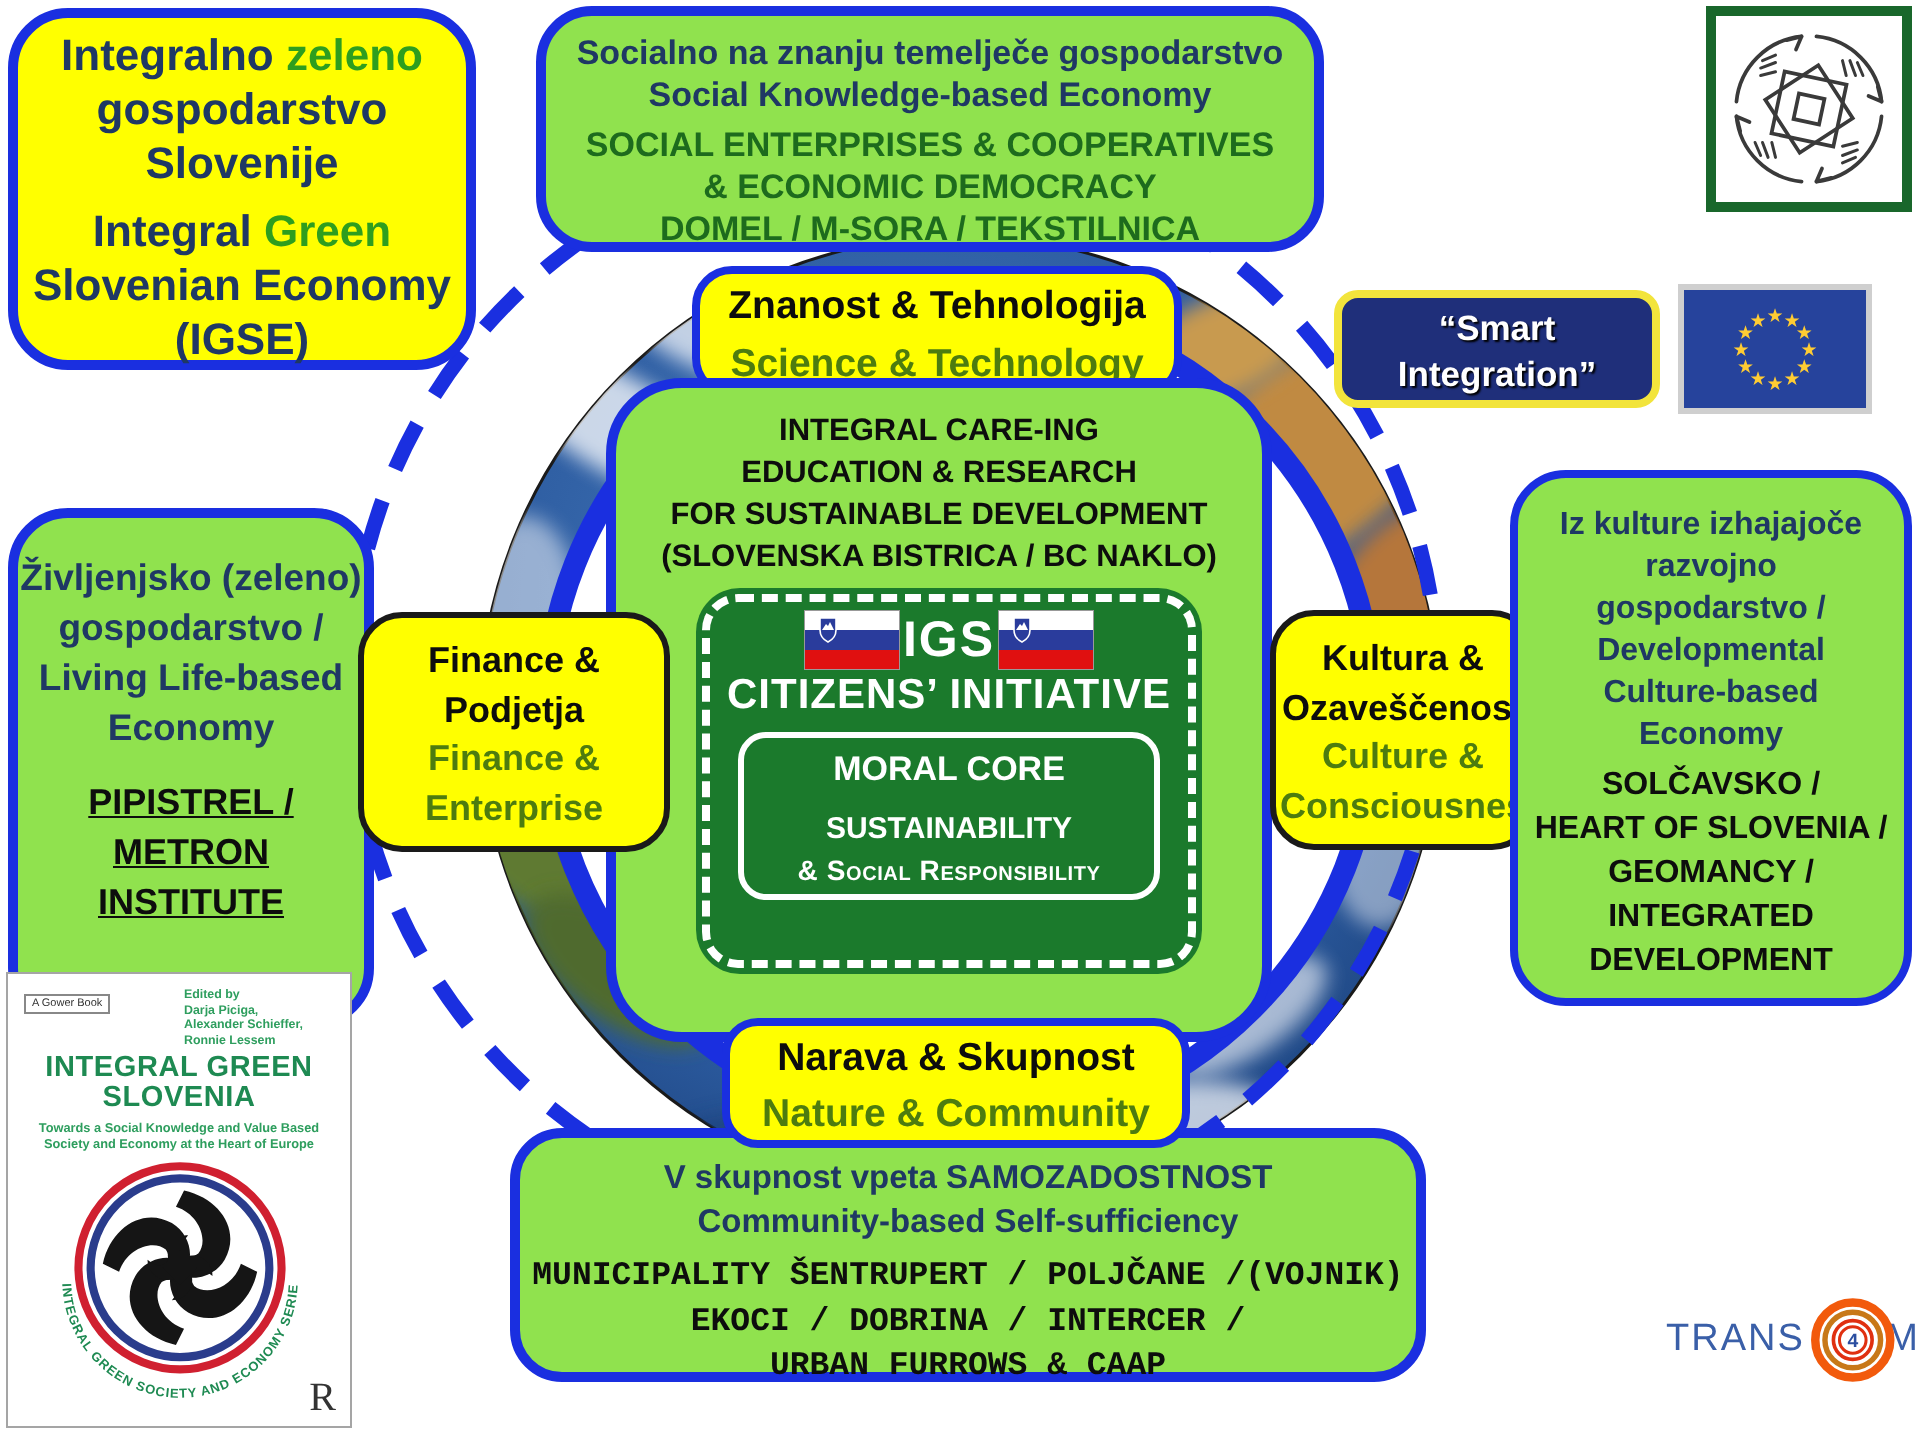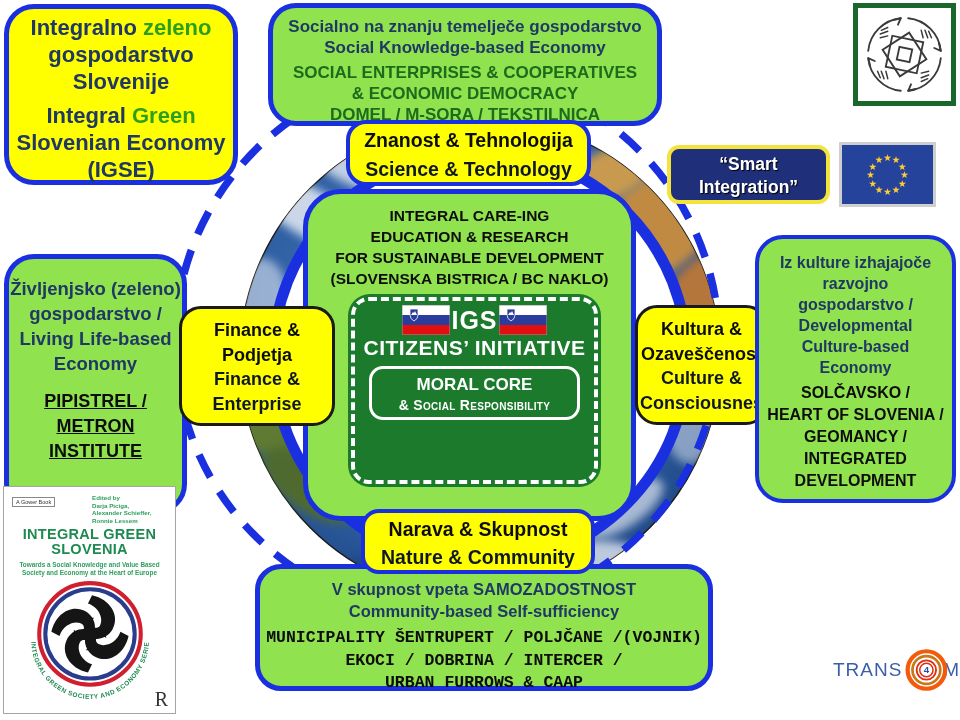--- a/index.html
+++ b/index.html
@@ -7,32 +7,32 @@
     position:relative;width:960px;height:720px;background:#ffffff;overflow:hidden;
     font-family:"Liberation Sans","DejaVu Sans",sans-serif;font-weight:bold;color:#111;
   }
   .bg{position:absolute;left:0;top:0;z-index:1;}
   .box{position:absolute;text-align:center;box-sizing:border-box;z-index:10;}
   .yellow{background:#FFFF00;border:5px solid #1A2FE0;}
   .greenbox{background:#90E24E;border:5px solid #1A2FE0;}
   .navy{color:#1F3864;}
   .grn{color:#2E9E1E;}
   .dgrn{color:#1D6B1D;}
-  .gray{color:#0f172a;}
+  .gray{color:#4d7c0f;}
   .blk{color:#0d0d0d;}
 
   #igse{left:4px;top:4px;width:234px;height:181px;border-radius:30px;font-size:22px;line-height:27px;padding-top:5px;}
   #igse .gap{height:7px;}
 
   #social{left:268px;top:3px;width:394px;height:123px;border-radius:28px;font-size:17px;line-height:21px;padding-top:8px;}
   #social .gap{height:4px;}
 
   #hands{left:853px;top:3px;width:103px;height:103px;background:#fff;border:5px solid #19672B;z-index:10;}
 
-  #science{left:346px;top:120px;width:245px;height:66px;border-radius:20px;border-width:4px;font-size:19.5px;line-height:29px;padding-top:2px;}
+  #science{left:346px;top:133px;width:245px;height:66px;border-radius:20px;border-width:4px;font-size:19.5px;line-height:29px;padding-top:2px;}
 
   #smart{left:667px;top:145px;width:163px;height:59px;border-radius:12px;background:#1F2F7A;
          border:4px solid #F2E43C;color:#fff;font-size:17.5px;line-height:23px;padding-top:4px;
          text-shadow:1px 1px 1px #000;}
 
   #eu{left:839px;top:142px;width:97px;height:65px;background:#26439C;border:3px solid #CFCFCF;}
 
   #core{left:303px;top:189px;width:333px;height:332px;border-radius:38px;font-size:15.5px;line-height:21px;padding-top:11px;color:#0d0d0d;}
   #coreInner{position:absolute;left:40px;top:100px;width:253px;height:193px;background:#1B7A2C;border-radius:22px;color:#fff;}
   #coreInner .dashline{position:absolute;inset:3px;border:4px dashed #ffffff;border-radius:18px;pointer-events:none;}
@@ -208,20 +208,21 @@
           <g transform="translate(12,8)">
               <path d="M-4,-4 L4,-4 L4,2 Q4,6 0,8 Q-4,6 -4,2 Z" fill="#2A3C9C" stroke="#fff" stroke-width="0.8"></path>
               <path d="M-3,2 L-1,-1 L0,0 L1,-2 L3,2 Z" fill="#fff"></path>
             </g>
           <rect width="48" height="30" fill="none" stroke="#999" stroke-width="1"></rect>
         </svg>
       </div>
       <div class="citizens">CITIZENS’ INITIATIVE</div>
       <div id="moral">
         <div class="m1">MORAL CORE</div>
+        <div class="m2">SUSTAINABILITY</div>
         <div class="m3">&amp; Social Responsibility</div>
       </div>
     </div>
   </div>
 
   <div class="box greenbox" id="living">
     <div class="navy">Življenjsko (zeleno)</div>
     <div class="navy">gospodarstvo /</div>
     <div class="navy">Living Life-based</div>
     <div class="navy">Economy</div>

